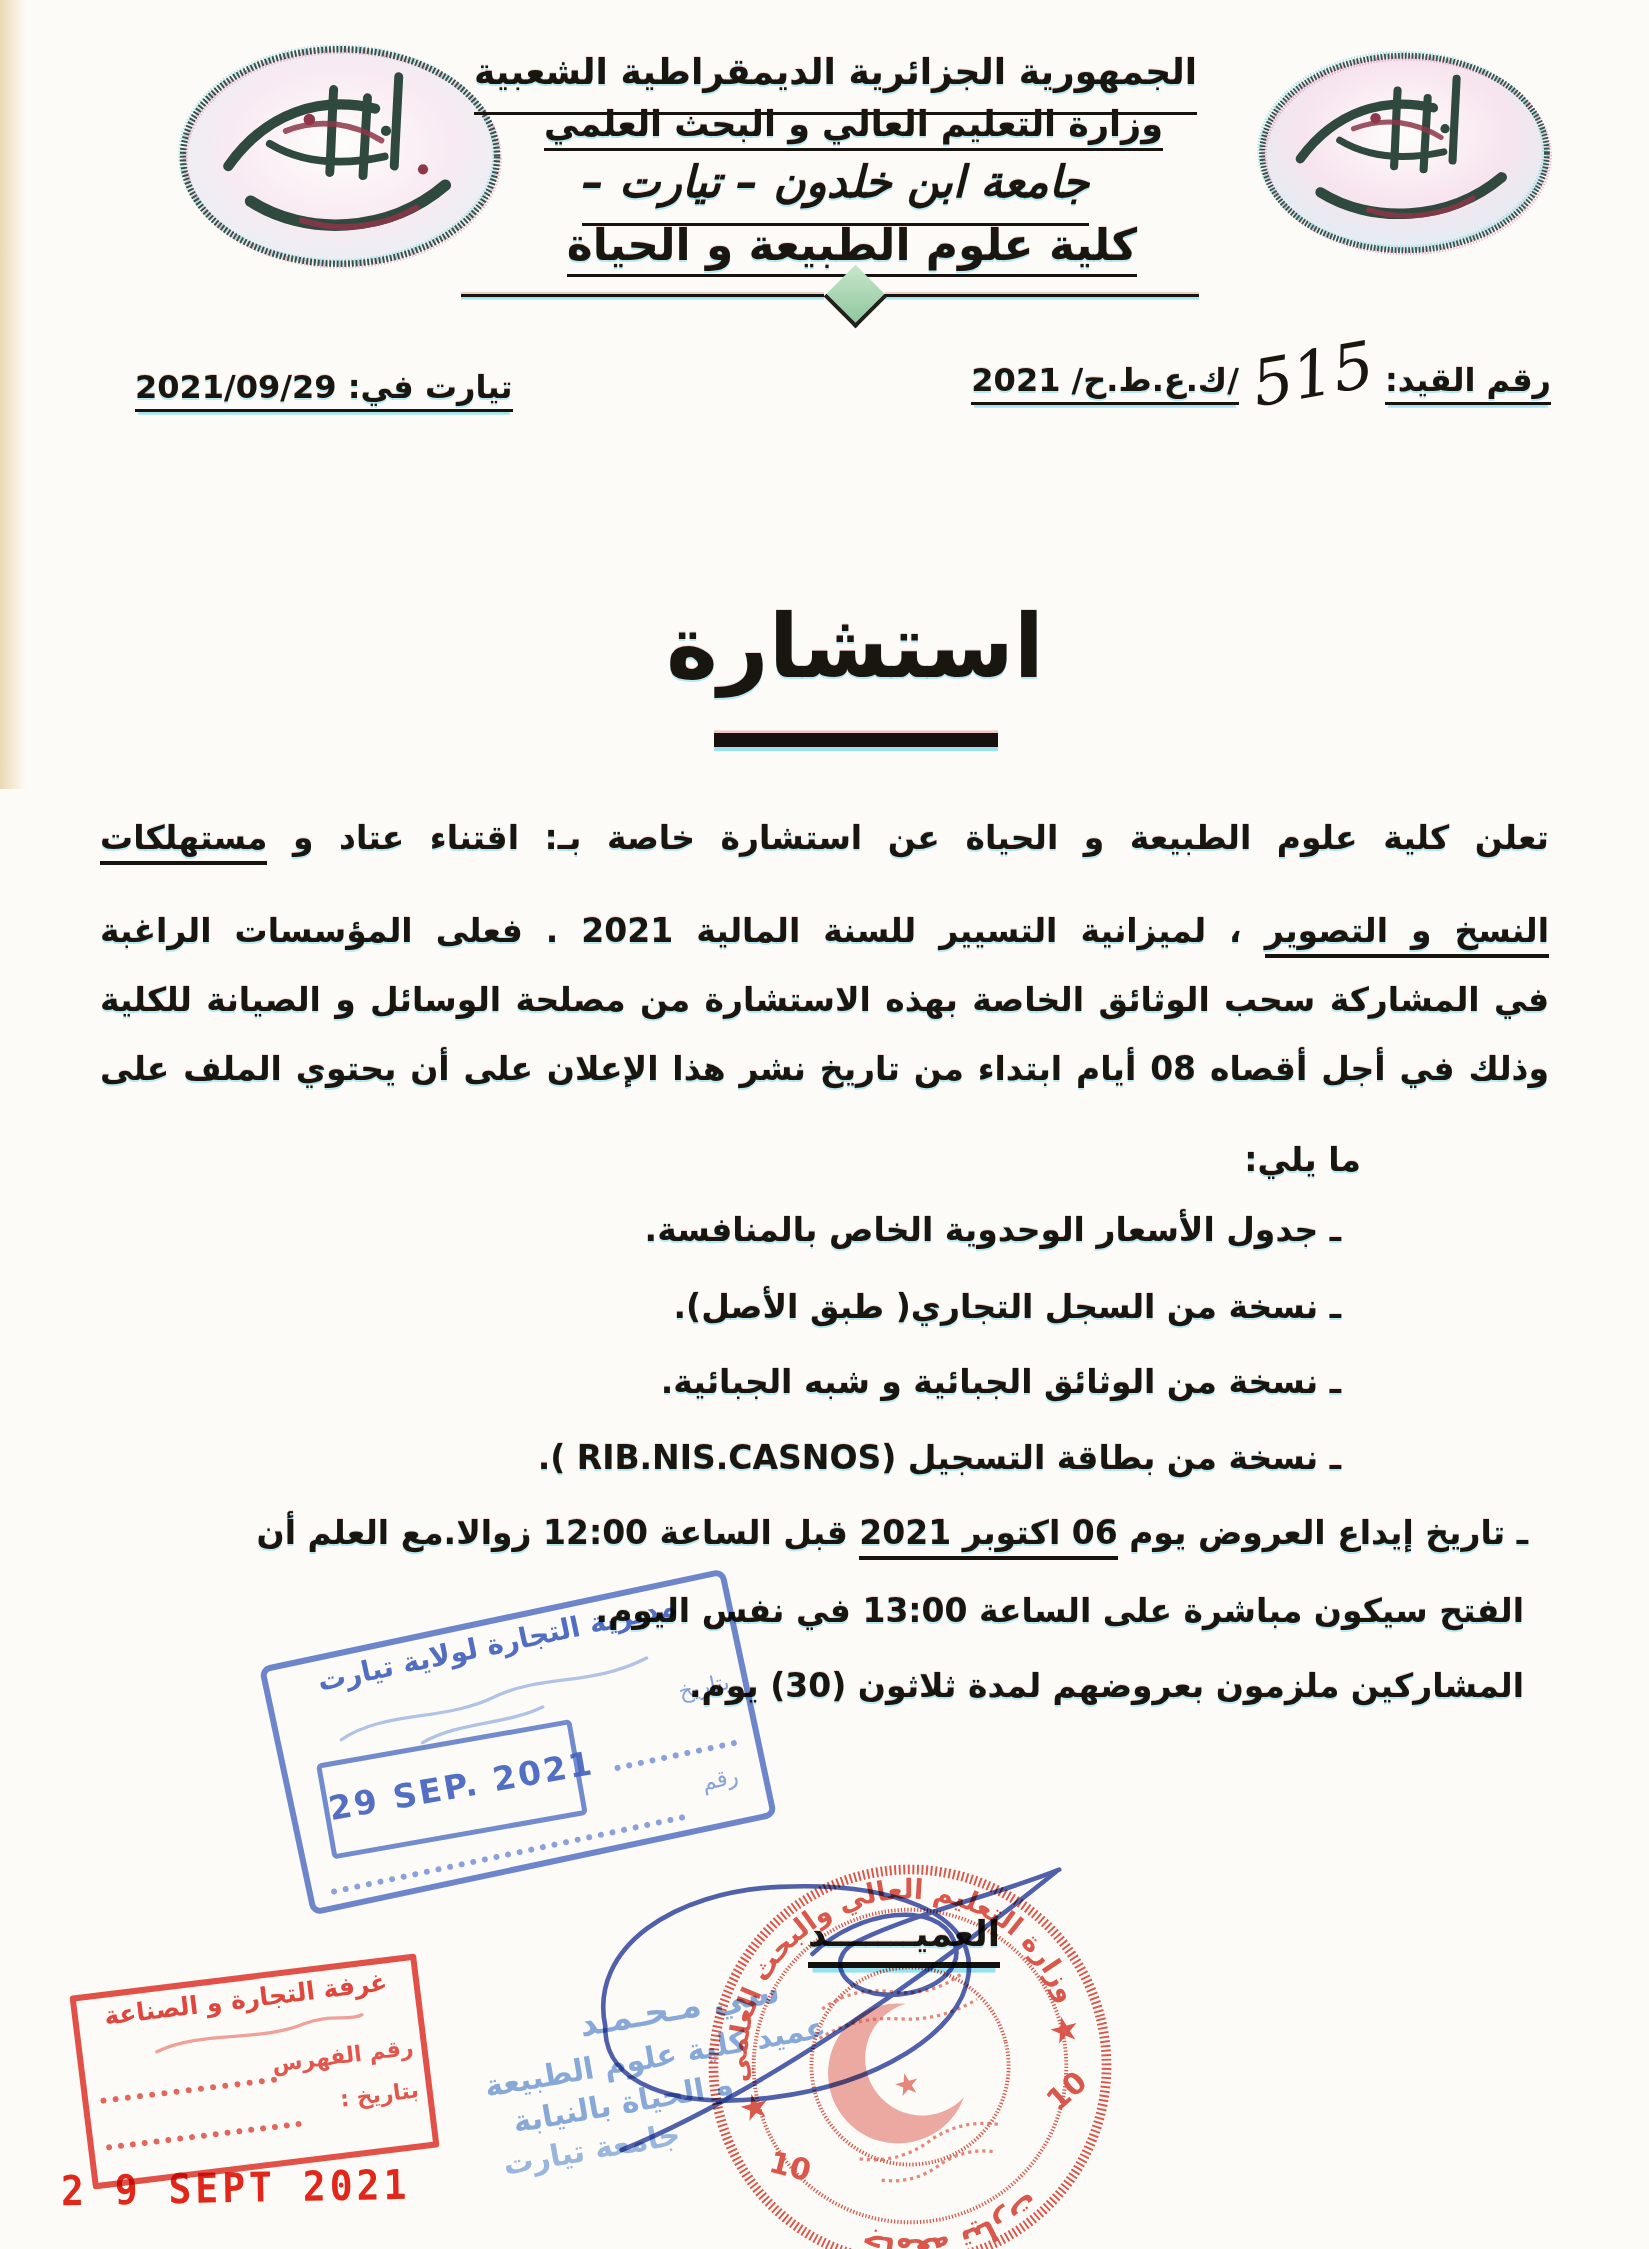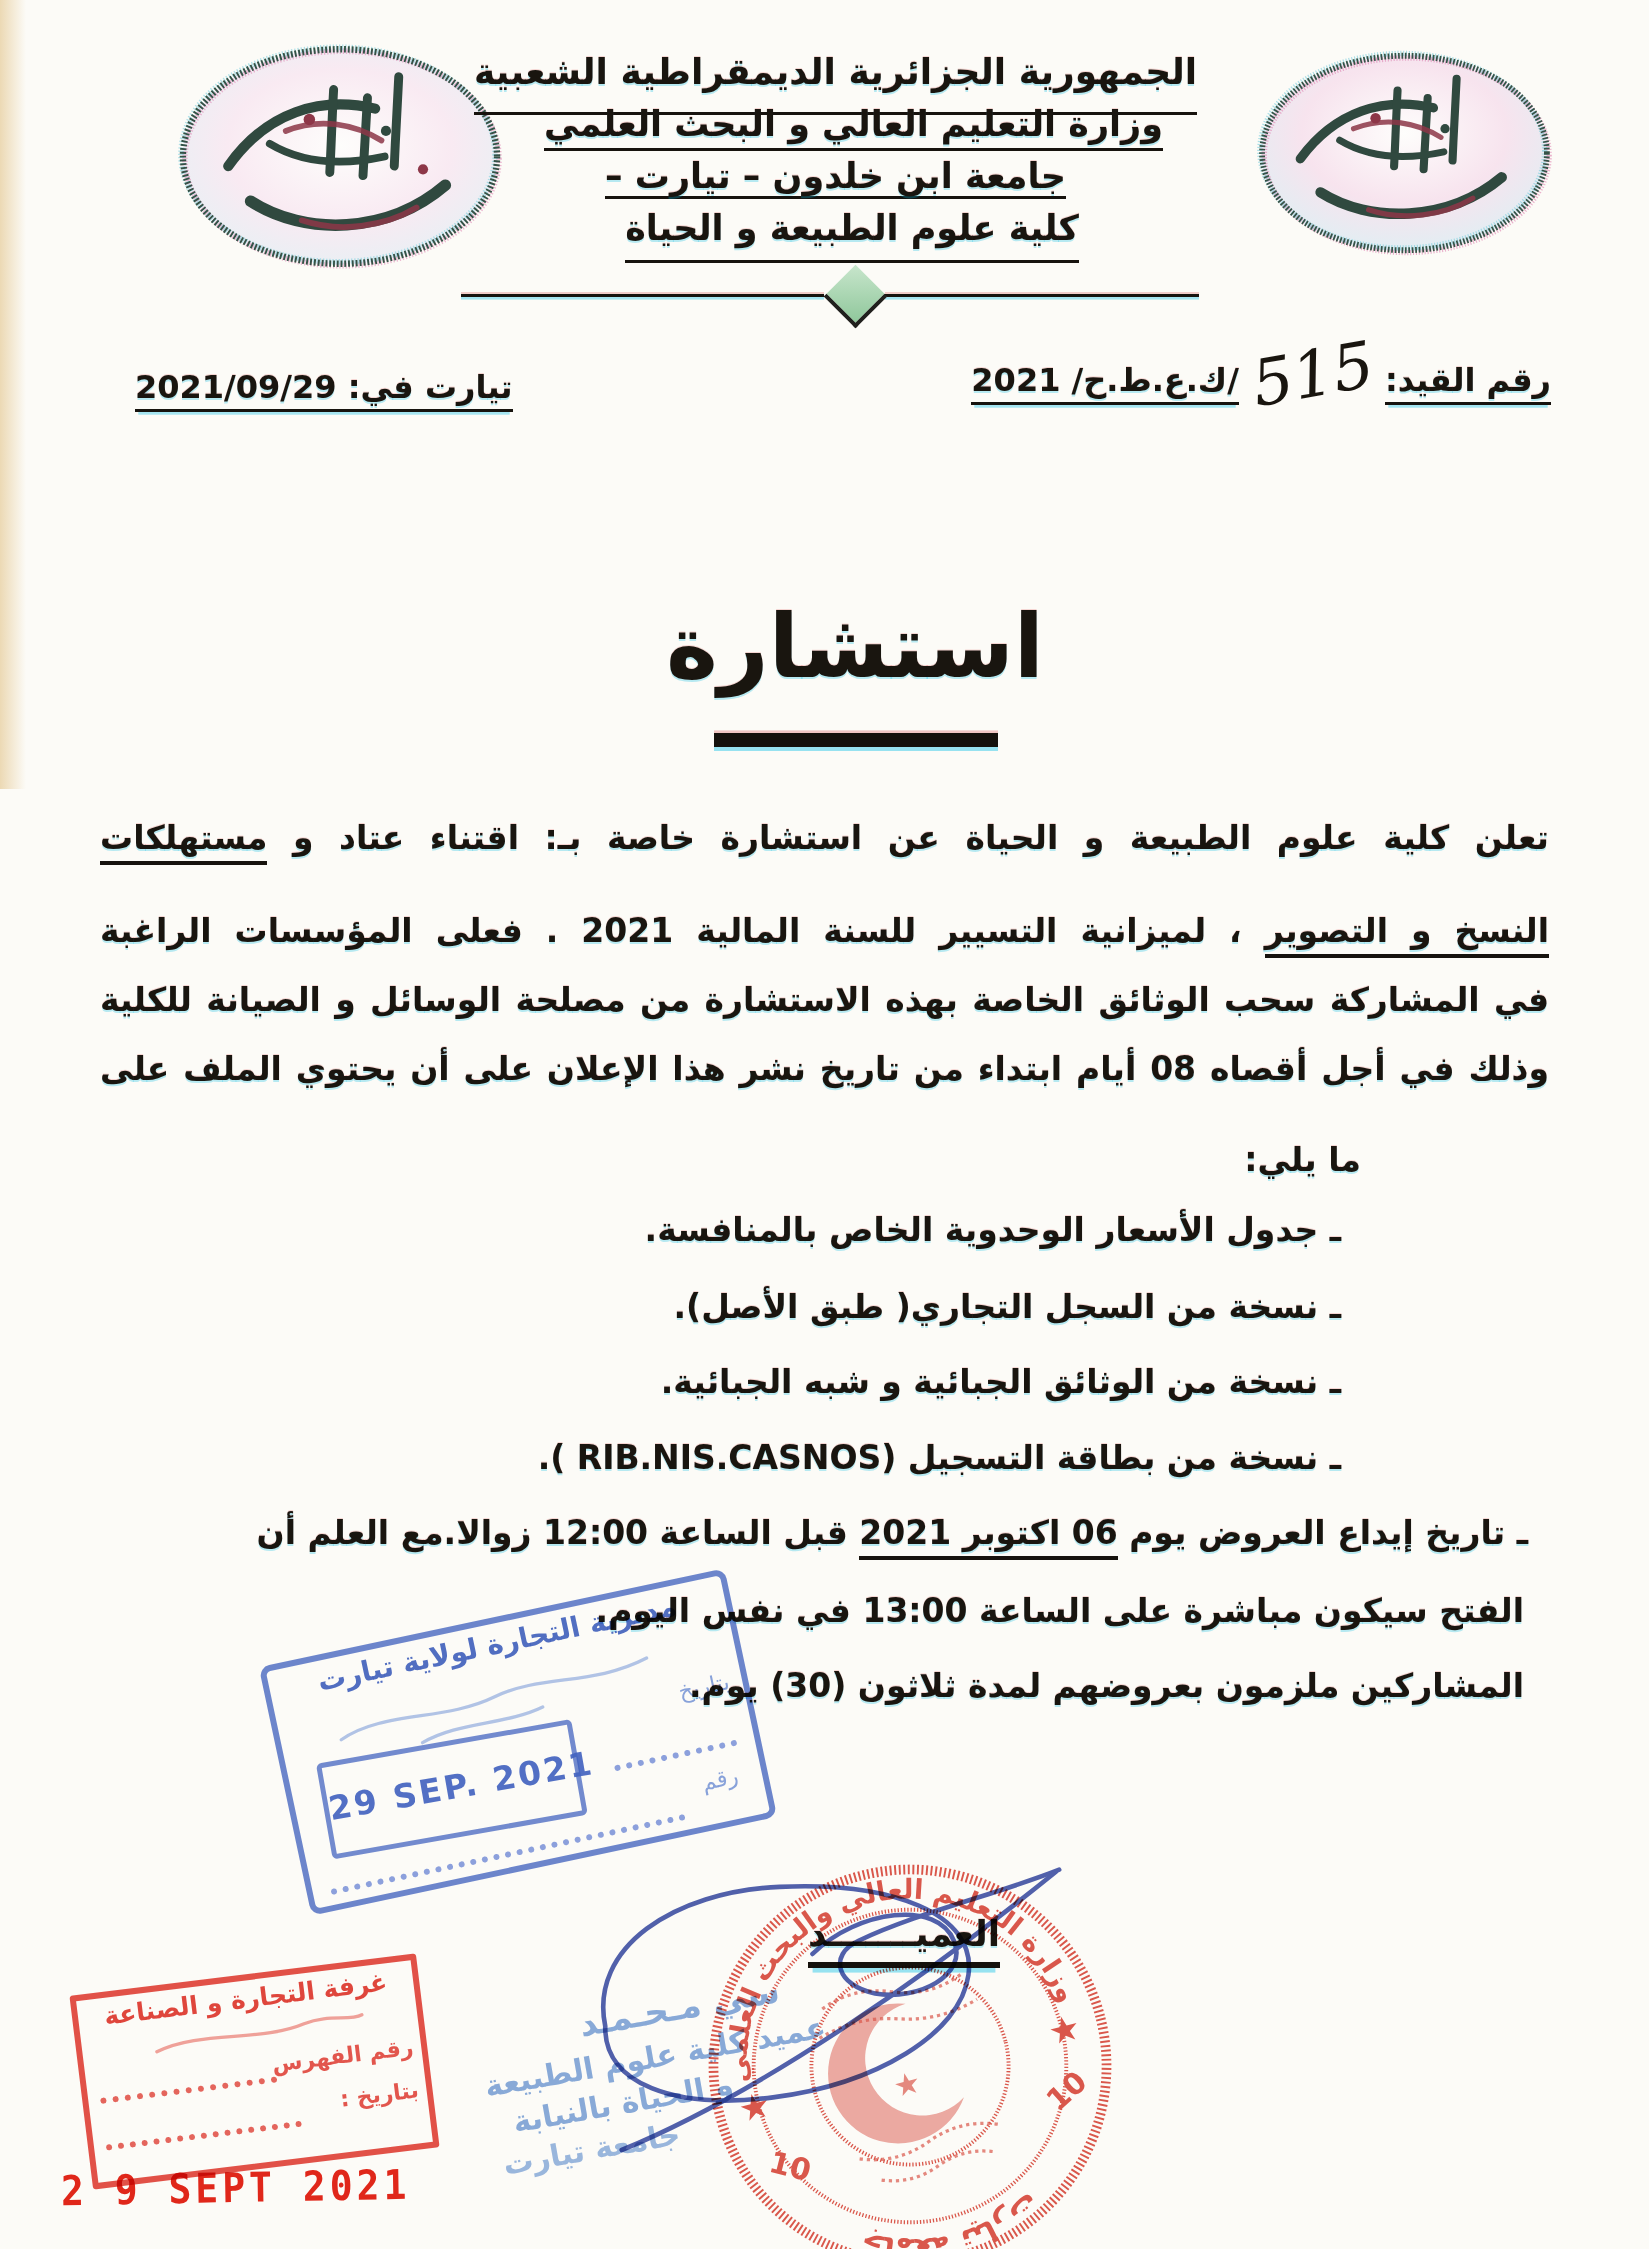--- a/index.html
+++ b/index.html
@@ -78,22 +78,22 @@
       <path d="M172 148 C228 126 283 138 323 163" stroke-width="9"></path>
       <path d="M198 288 C258 308 328 298 378 268" stroke-width="9"></path>
     </g>
     <circle cx="210" cy="130" r="9" fill="#8d3748"></circle>
     <circle cx="330" cy="148" r="8" fill="#30493f"></circle>
   </svg>
 
   <div class="abs ar" style="left:454px;top:51px;width:763px;text-align:center;">
     <div style="margin-bottom:12px;"><span class="b cf" style="font-size:36px;border-bottom:3.3px solid #17130e;padding-bottom:20px;">الجمهورية الجزائرية الديمقراطية الشعبية</span></div>
     <div style="margin-bottom:12px;"><span class="b cf" style="font-size:35px;border-bottom:3.3px solid #17130e;padding-bottom:4px;margin-left:36px;">وزارة التعليم العالي و البحث العلمي</span></div>
-    <div style="margin-bottom:12px;"><span class="b cf" style="font-size:35px;border-bottom:3.3px solid #17130e;padding-bottom:0;">جامعة ابن خلدون – تيارت –</span></div>
-    <div><span class="b cf" style="font-size:35px;border-bottom:3.3px solid #17130e;padding-bottom:12px;margin-left:33px;">كلية علوم الطبيعة و الحياة</span></div>
+    <div style="margin-bottom:12px;"><span class="b cf" style="font-size:44px;border-bottom:3.3px solid #17130e;padding-bottom:16px;font-style:italic;">جامعة ابن خلدون – تيارت –</span></div>
+    <div><span class="b cf" style="font-size:44px;border-bottom:3.3px solid #17130e;padding-bottom:4px;margin-left:33px;">كلية علوم الطبيعة و الحياة</span></div>
   </div>
 
   <div class="abs hline" style="left:461px;top:294px;width:363px;"></div>
   <div class="abs hline" style="left:885px;top:294px;width:314px;"></div>
   <div class="abs" style="left:833px;top:274px;width:41px;height:41px;transform:rotate(45deg);background:linear-gradient(135deg,#c8e6cc,#8fc79b);border-right:4.6px solid #20201d;border-bottom:4.6px solid #20201d;"></div>
 
   <div class="abs ar nowrap" style="top:361px;right:99px;font-size:32px;">
     <span class="b cf u">رقم القيد:</span><span class="hand">515</span><span class="b cf u">/ك.ع.ط.ح/ 2021</span>
   </div>
 

